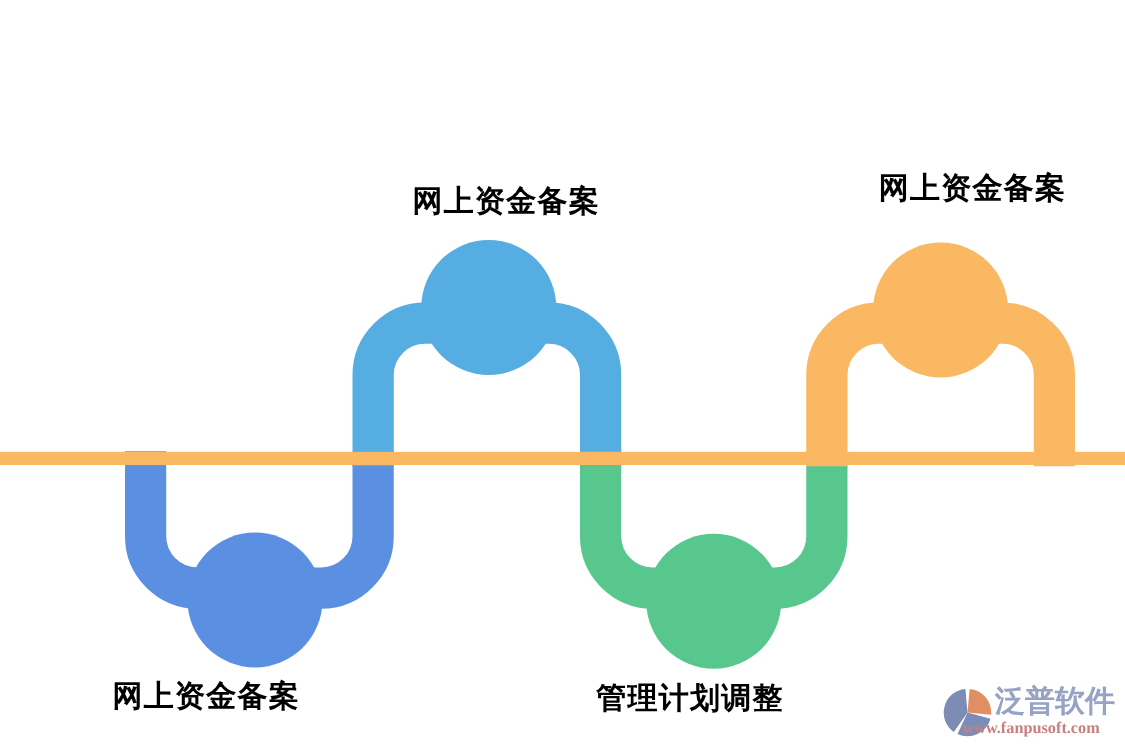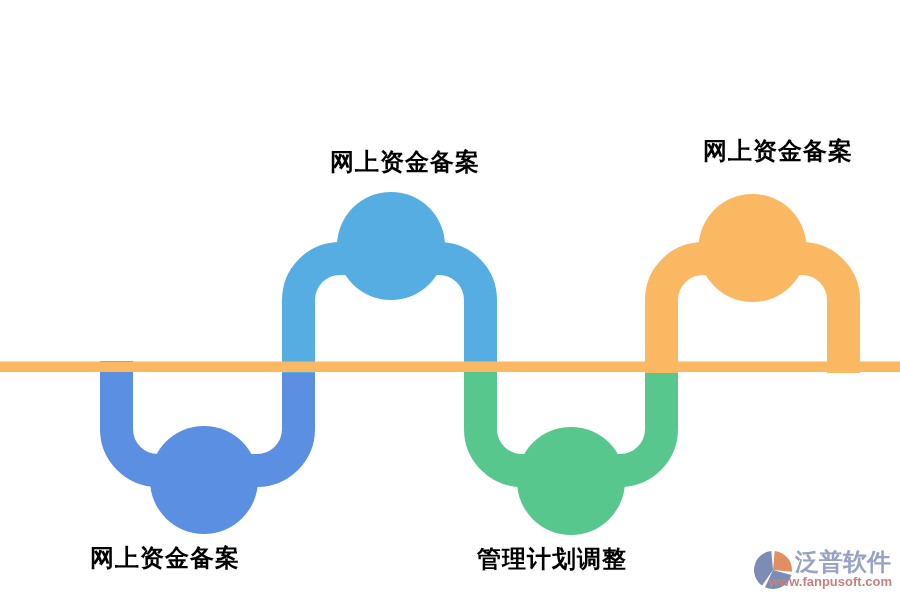--- a/index.html
+++ b/index.html
@@ -48,21 +48,21 @@
     flex-direction: column;
     align-items: flex-start;
   }
   .watermark-brand {
     font-size: 24px;
     font-weight: bold;
     line-height: 26px;
     letter-spacing: 0px;
   }
   .watermark-url {
-    font-family: Liberation Sans, sans-serif;
+    font-family: Liberation Serif, serif;
     font-size: 13px;
     font-weight: bold;
     line-height: 14px;
     margin-left: -26px;
   }
 </style>
 </head>
 <body>
 
 <div class="canvas">

